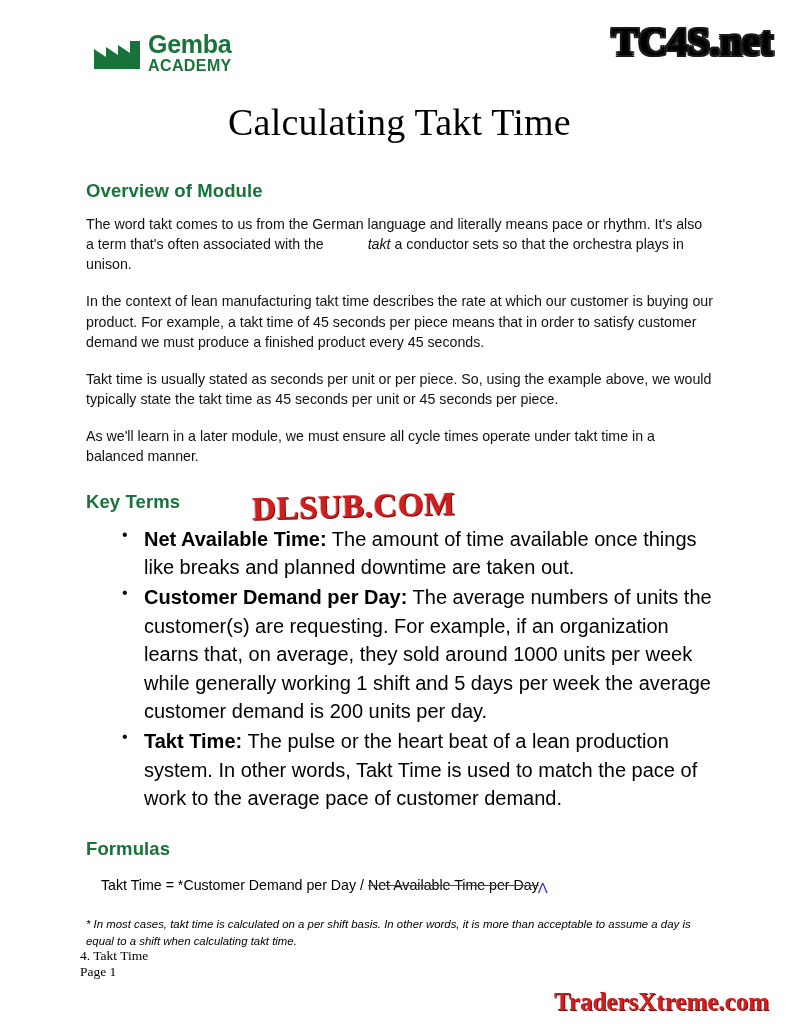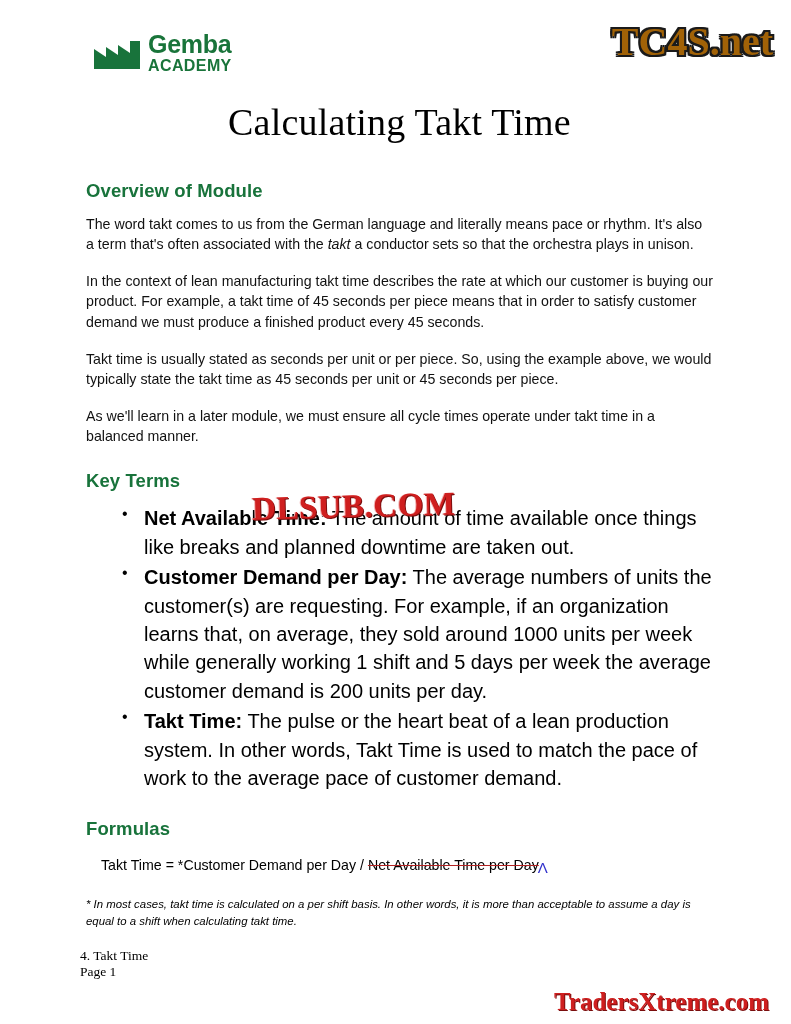--- a/index.html
+++ b/index.html
@@ -60,21 +60,21 @@
     display: block;
     margin-top: 1px;
   }
   .watermark-tc4s {
     position: absolute;
     right: 18px;
     top: -4px;
     font-family: "Liberation Serif", serif;
     font-size: 40px;
     font-weight: bold;
-    color: #a16207;
+    color: #000000;
     letter-spacing: 0px;
     text-shadow:
       -2px -2px 0 #1a1a1a, 2px -2px 0 #1a1a1a,
       -2px  2px 0 #1a1a1a, 2px  2px 0 #1a1a1a,
       0px  2px 0 #1a1a1a, 0px -2px 0 #1a1a1a,
       2px  0px 0 #1a1a1a, -2px 0px 0 #1a1a1a;
   }
 
   
   .doc {
@@ -97,21 +97,21 @@
     font-weight: bold;
     margin: 0 0 12px 0;
     letter-spacing: 0.1px;
   }
   p.body {
     font-size: 14.2px;
     line-height: 1.42;
     margin: 0 0 17px 0;
     color: #111111;
   }
-  p.body em { font-style: italic; }
+  p.body em { font-style: italic; margin-left: 40px; }
 
   ul.terms {
     margin: 2px 0 0 0;
     padding-left: 36px;
     list-style: none;
   }
   ul.terms li {
     position: relative;
     font-size: 20px;
     line-height: 1.42;

